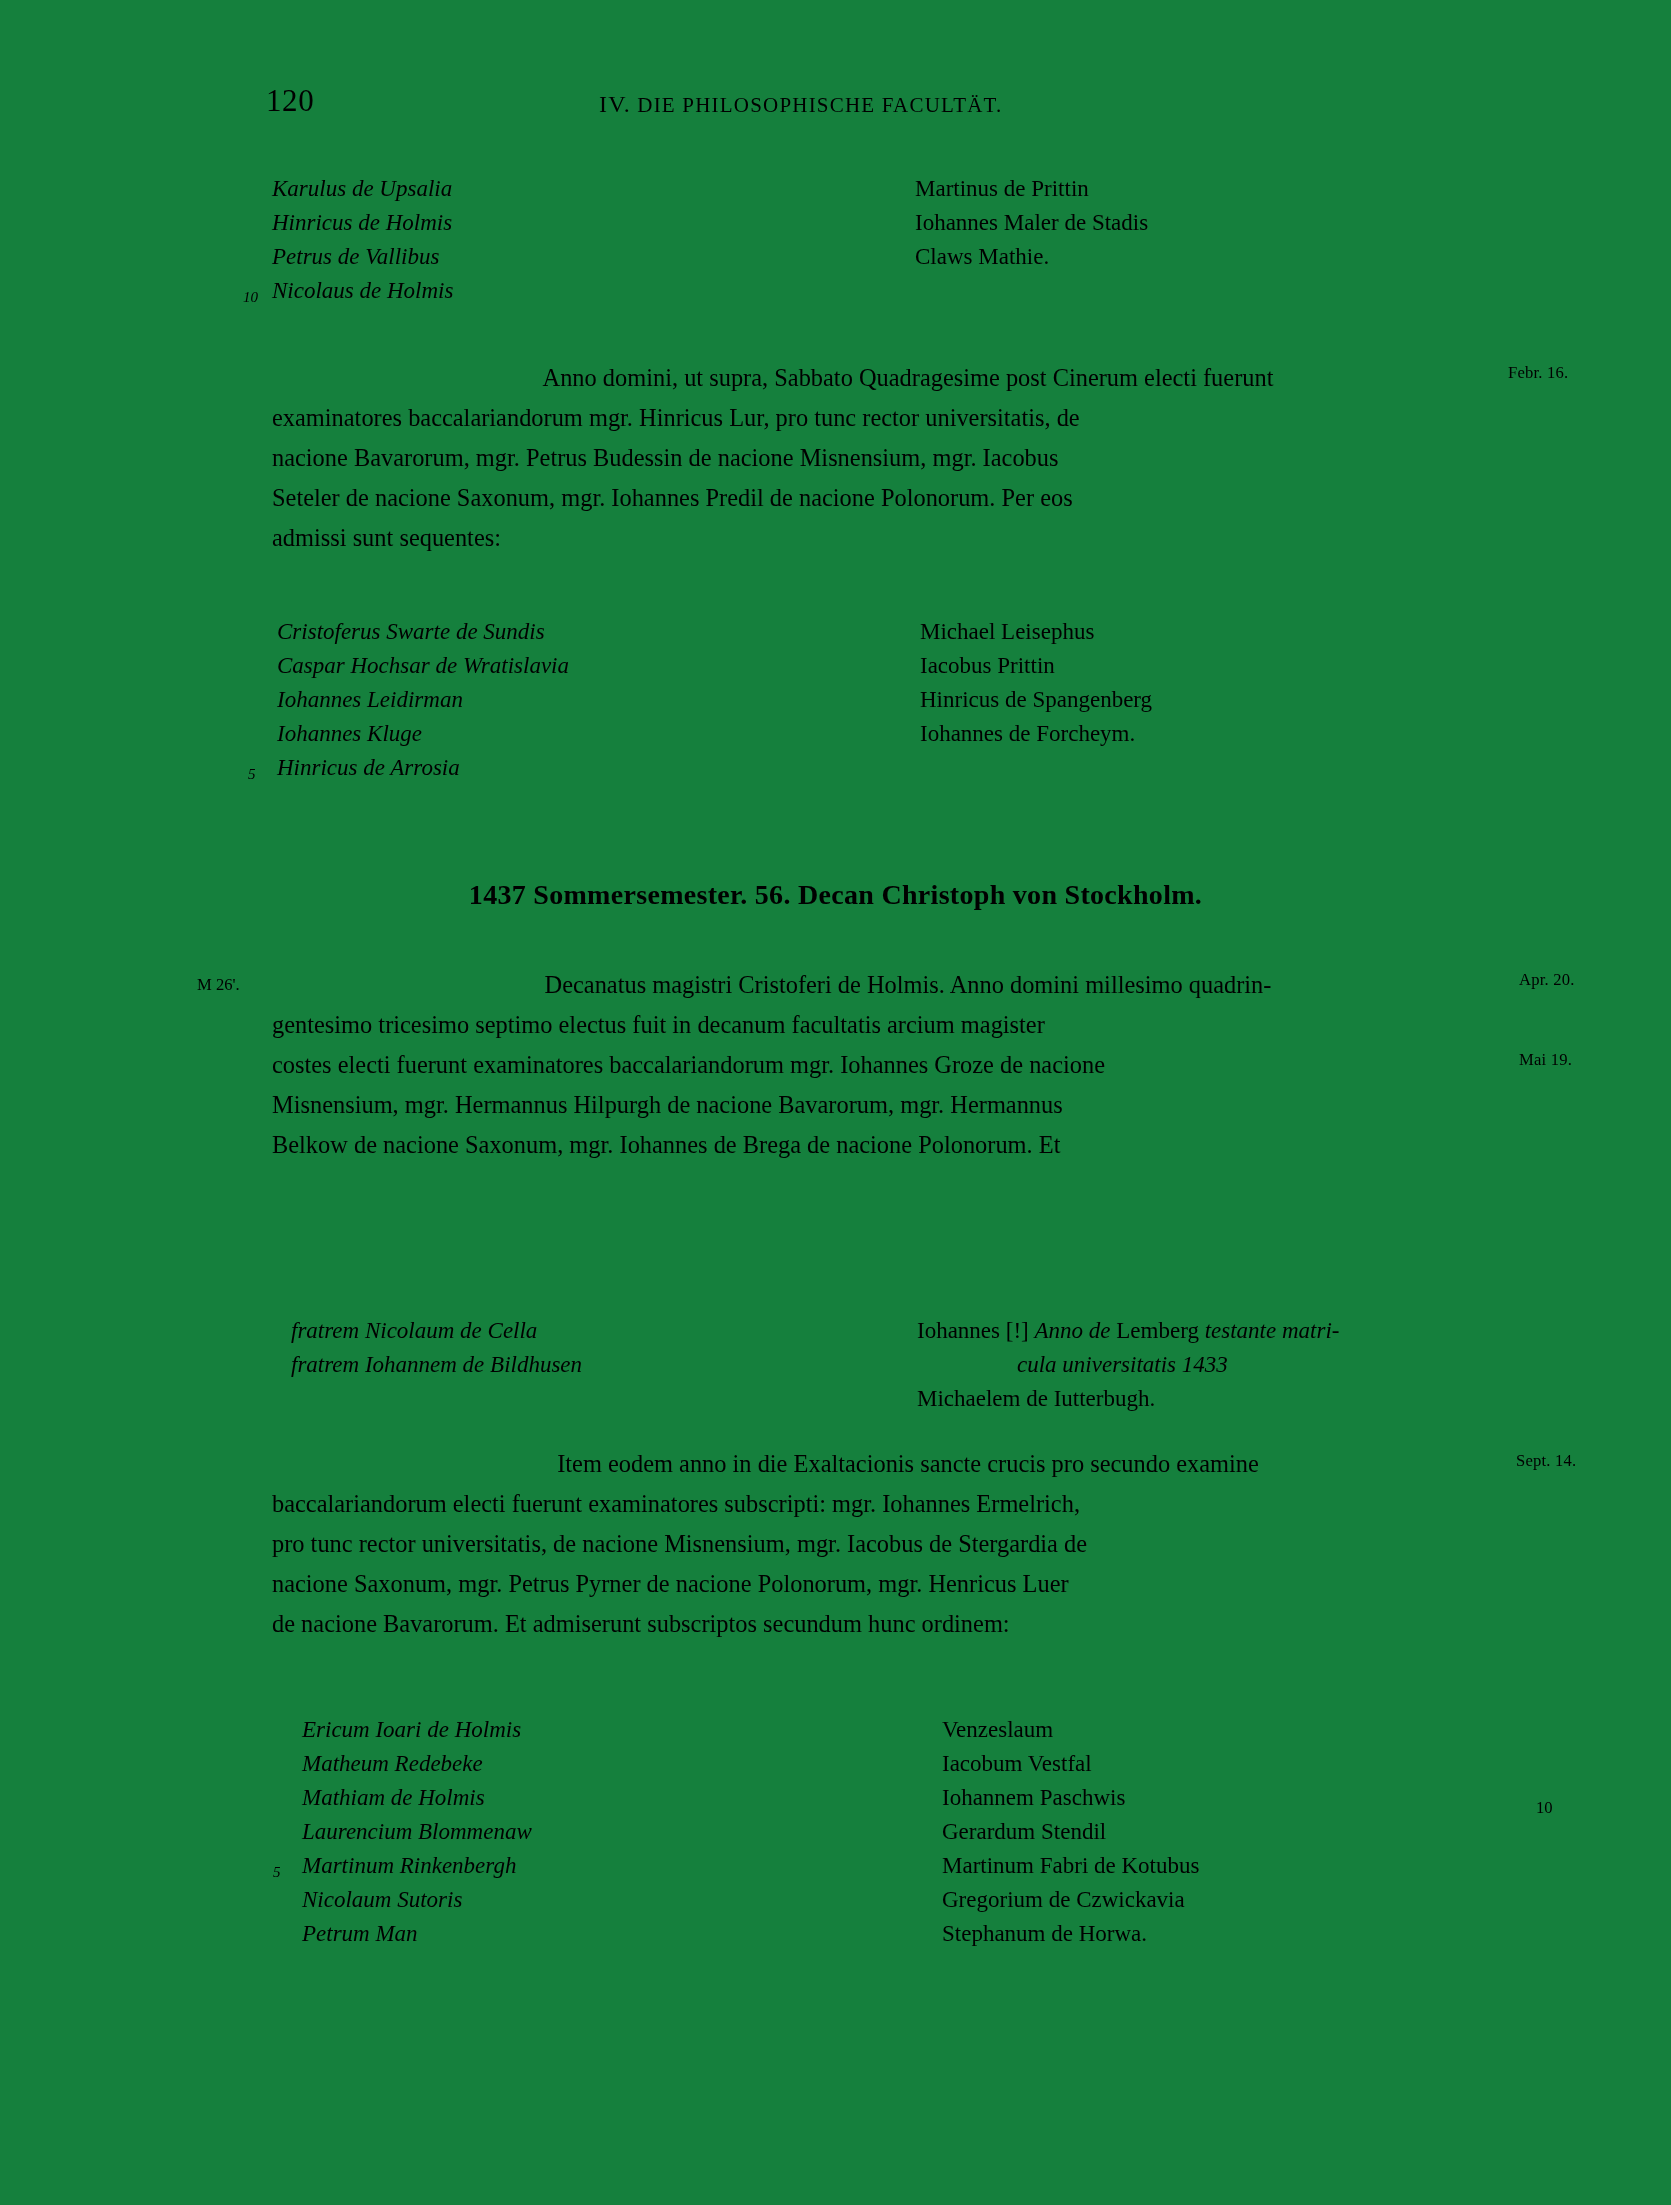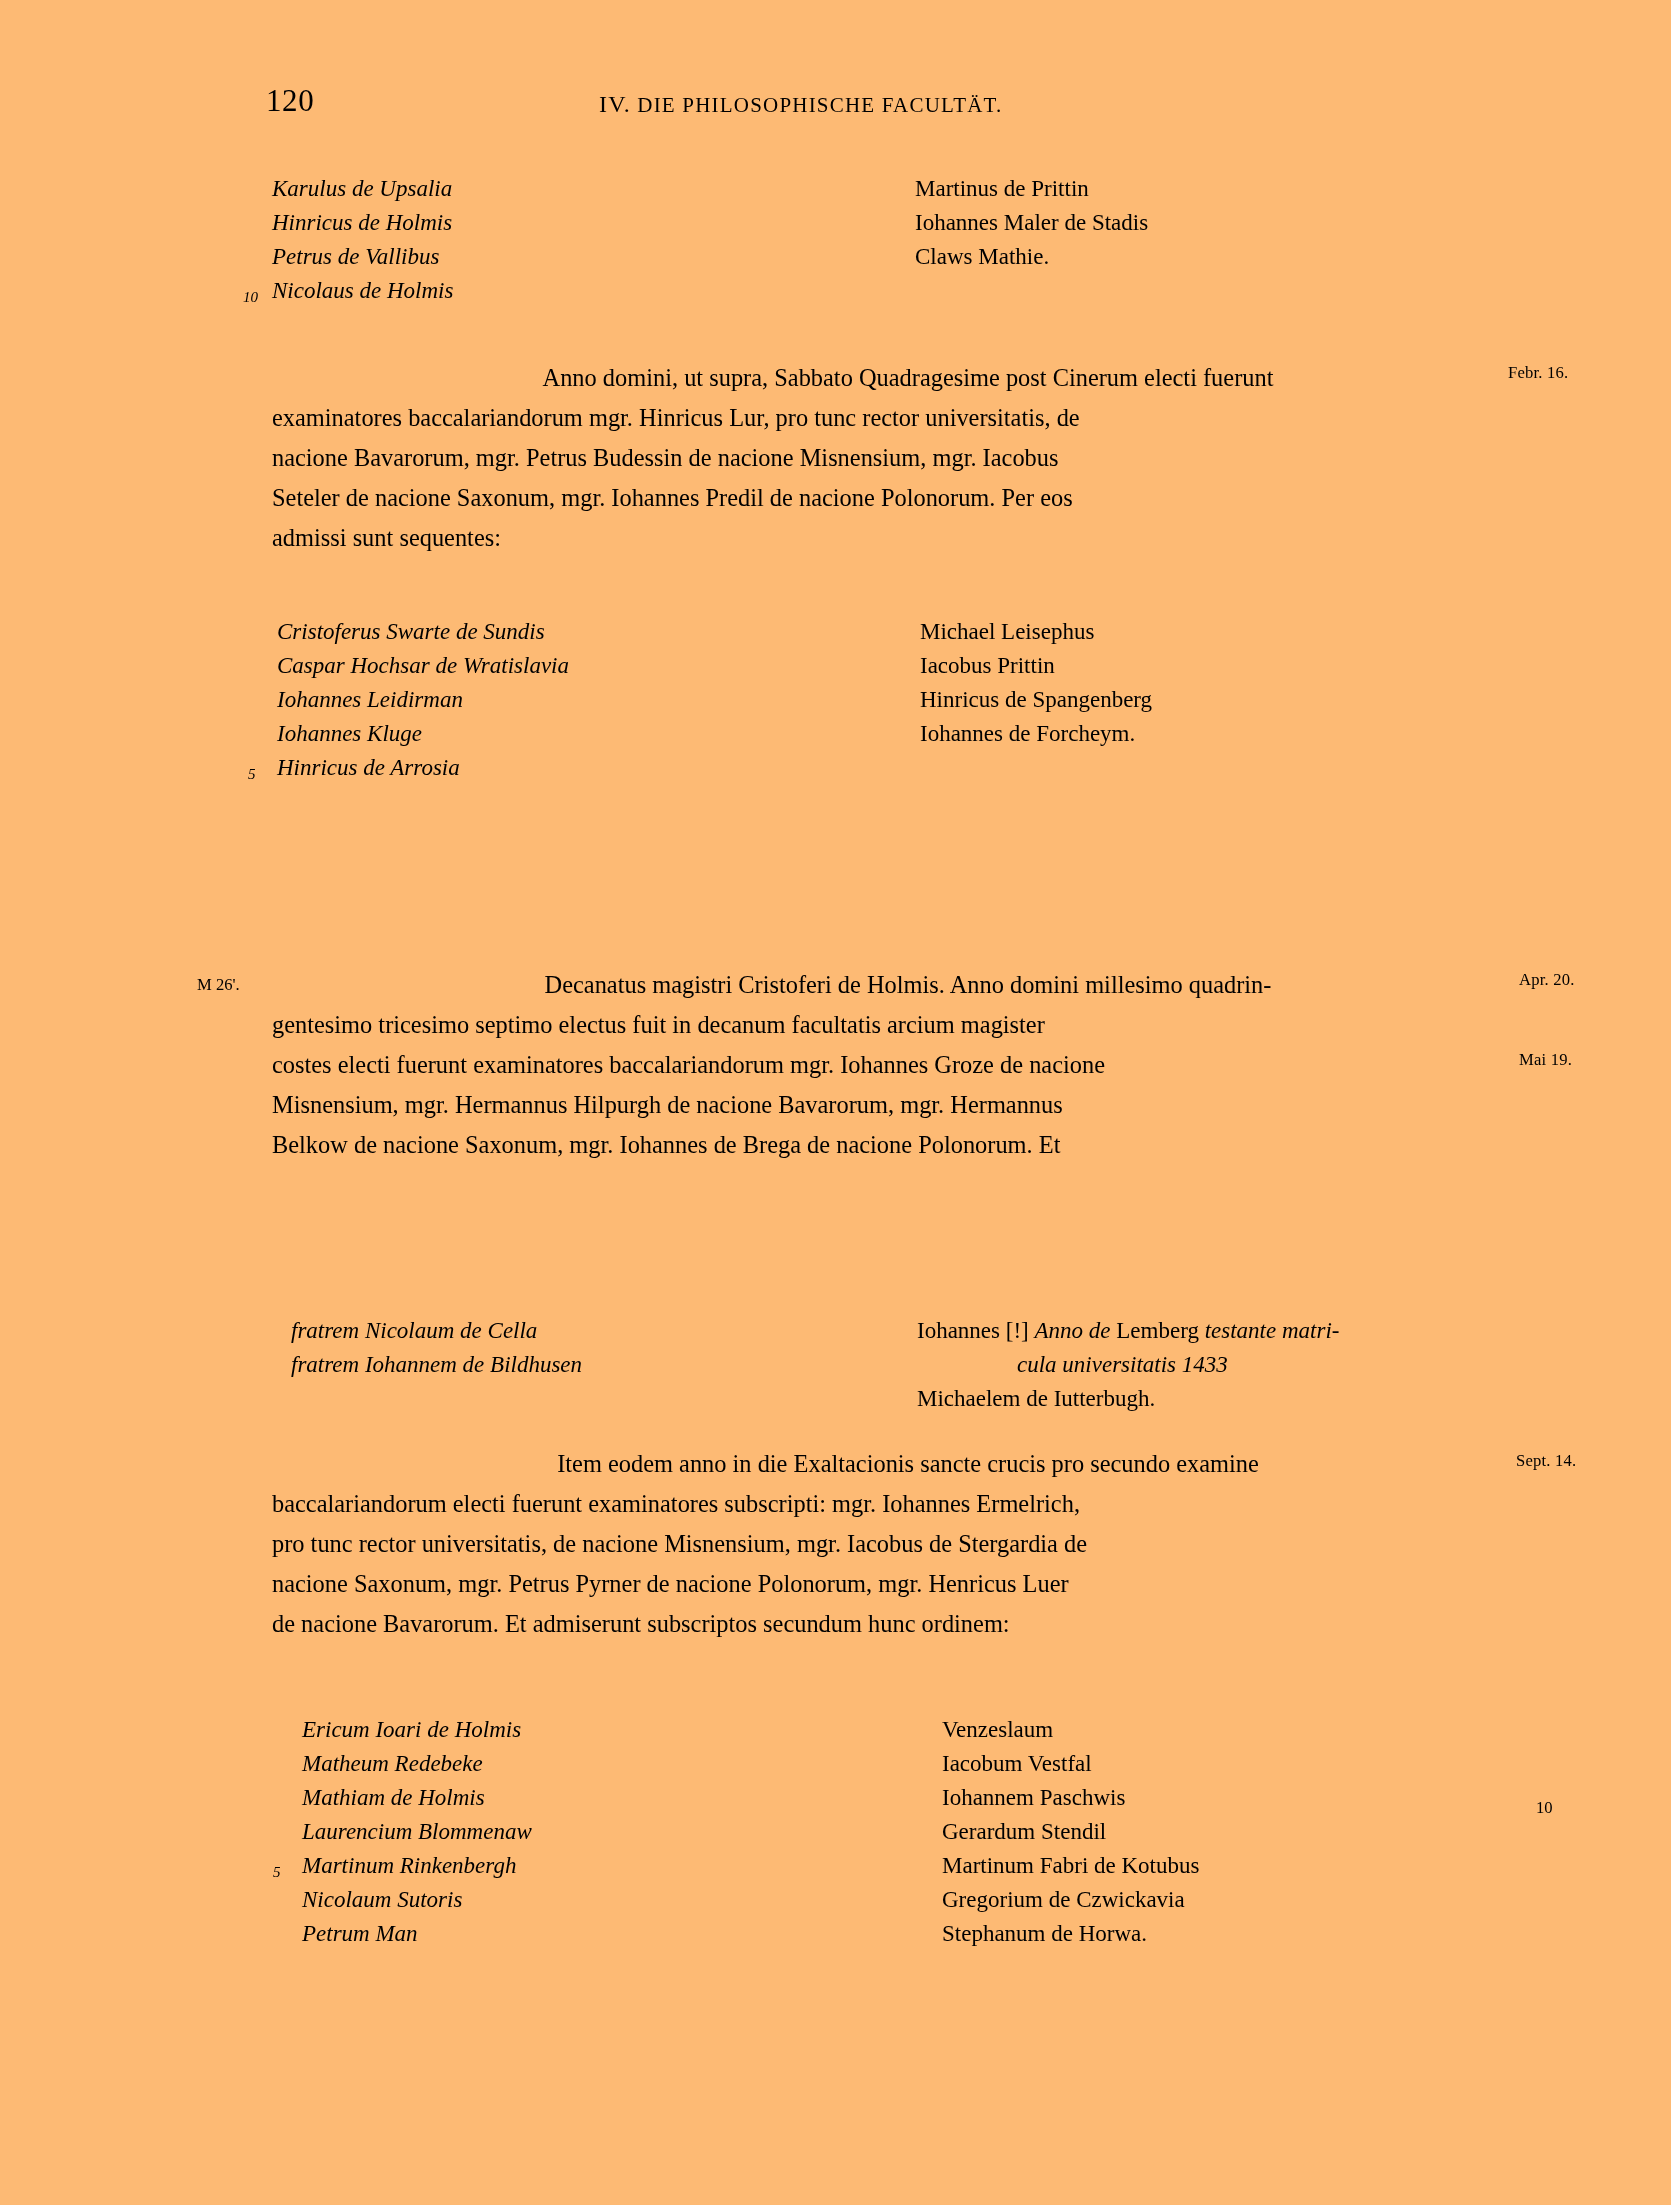--- a/index.html
+++ b/index.html
@@ -8,21 +8,21 @@
     background: #ffffff;
   }
   body {
     font-family: "Liberation Serif", "DejaVu Serif", serif;
     color: #000000;
   }
   .page {
     position: relative;
     width: 1671px;
     height: 2205px;
-    background: #fdba74;
+    background: #15803d;
     overflow: hidden;
   }
 
   
   .head-row {
     position: absolute;
     top: 83px;
     left: 0;
     width: 1671px;
     height: 39px;
@@ -223,20 +223,21 @@
       </div>
       <div class="name-line">
         <span>Hinricus de Spangenberg</span>
       </div>
       <div class="name-line">
         <span>Iohannes de Forcheym.</span>
       </div>
     </div>
   </div>
 
+  <div class="section-heading" style="top: 879px;">1437 Sommersemester. 56. Decan Christoph von Stockholm.</div>
 
   <div class="margin-left-note" style="top: 975px; left: 197px;">M 26'.</div>
 
   <div class="para" style="top: 965px;">
     <span class="pline j">
       <span class="indent"></span>
         <span>Decanatus magistri Cristoferi de Holmis. Anno domini millesimo quadrin-</span>
         <span></span>
     </span>
     <span class="pline j">

